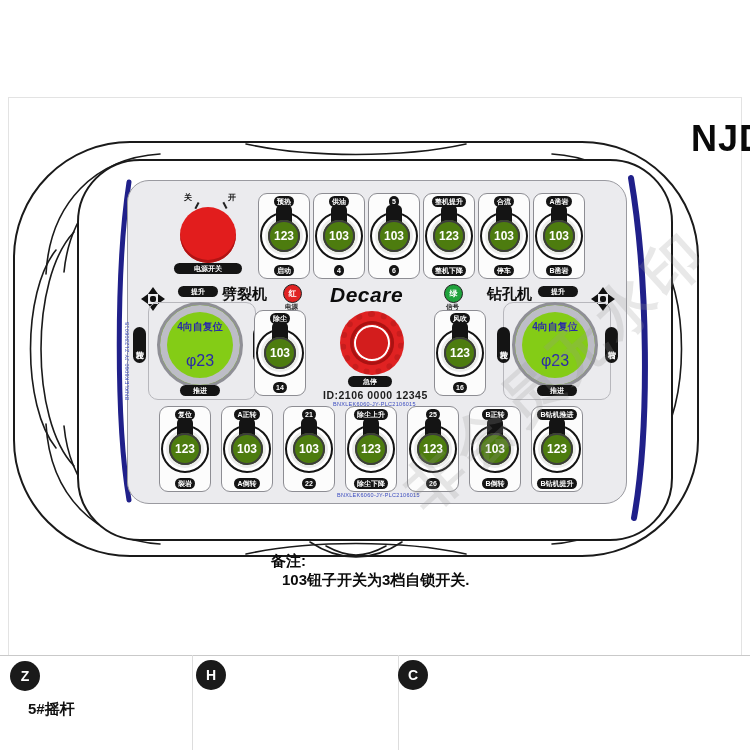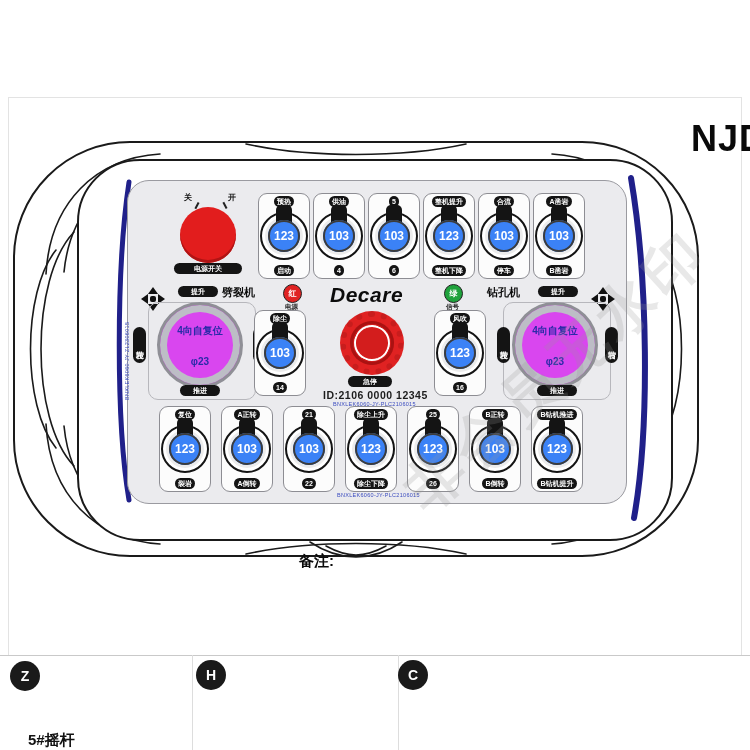--- a/index.html
+++ b/index.html
@@ -29,32 +29,32 @@
   .trow{position:absolute;display:flex;}
   .tcard{box-sizing:border-box;width:52px;height:86px;background:#fcfcfc;border:1.5px solid #8d8d93;
          border-radius:9px;display:flex;flex-direction:column;align-items:center;
          justify-content:space-between;padding:2px 1px;}
   .tcard .pill{max-width:48px;overflow:hidden;padding:0 3px;}
   .tswitch{position:relative;width:44px;height:44px;border-radius:50%;border:2.5px solid #141414;
            background:#ececec;box-shadow:inset 0 0 0 3px #ffffff;}
   .tswitch .lever{position:absolute;left:50%;top:-9px;transform:translateX(-50%);
                   width:16px;height:24px;background:#141414;border-radius:5px;}
   .tswitch .knob{position:absolute;left:50%;top:50%;transform:translate(-50%,-50%);
-                 width:32px;height:32px;border-radius:50%;background:#3b82f6;color:#fff;
+                 width:32px;height:32px;border-radius:50%;background:#4d7c0f;color:#fff;
                  display:flex;align-items:center;justify-content:center;
                  font-size:12px;font-weight:bold;box-shadow:inset 0 0 0 2px #3c3c3c;}
 
   
   .jbox{border:1px solid #b7b7bc;border-radius:10px;background:transparent;}
   .joystick{box-sizing:border-box;width:86px;height:86px;border-radius:50%;
-            border:3px solid #8f8f96;background:#d946ef;box-shadow:inset 0 0 0 7px #bdbdc6;
+            border:3px solid #8f8f96;background:#84cc16;box-shadow:inset 0 0 0 7px #bdbdc6;
             display:flex;flex-direction:column;align-items:center;justify-content:center;text-align:center;}
   .joystick .jl1{color:#2a2aa8;font-weight:bold;font-size:10px;}
-  .joystick .jl2{color:#2a2aa8;font-weight:bold;font-size:10px;margin-top:18px;}
-  .grp-title{font-size:11px;font-weight:bold;color:#0d0d0d;}
+  .joystick .jl2{color:#2a2aa8;font-weight:normal;font-size:16px;margin-top:18px;}
+  .grp-title{font-size:15px;font-weight:bold;color:#0d0d0d;}
 
   
   .dpad{width:22px;height:22px;}
   .dpad i{position:absolute;width:0;height:0;border:5px solid transparent;}
   .dpad .up{left:6px;top:-1px;border-bottom:7px solid #111;border-top:none;}
   .dpad .dn{left:6px;bottom:-1px;border-top:7px solid #111;border-bottom:none;}
   .dpad .lf{top:6px;left:-1px;border-right:7px solid #111;border-left:none;}
   .dpad .rt{top:6px;right:-1px;border-left:7px solid #111;border-right:none;}
   .dpad .ct{position:absolute;left:8px;top:8px;width:6px;height:6px;background:#111;border-radius:2px;}
 
@@ -71,35 +71,35 @@
   .ind{width:17px;height:17px;border-radius:50%;display:flex;align-items:center;justify-content:center;
        color:#fff;font-size:8px;font-weight:bold;border:1.5px solid #222;}
   .ind-lbl{font-size:6.5px;font-weight:bold;color:#222;text-align:center;}
 
   .logo{font-size:21px;font-weight:800;font-style:italic;letter-spacing:0.5px;color:#0c0c0c;text-align:center;}
   .id-text{font-size:10.5px;font-weight:bold;color:#1c1c1c;letter-spacing:0.5px;}
   .mcode{font-size:5.5px;color:#3a4bbf;letter-spacing:0.3px;}
   .mcode-v{transform:rotate(-90deg);transform-origin:left top;}
 
   
-  .notes{left:288px;top:551px;font-weight:bold;font-size:15px;line-height:19px;color:#0c0c0c;}
+  .notes{left:260px;top:551px;font-weight:bold;font-size:15px;line-height:19px;color:#0c0c0c;}
   .notes .n-title{margin-left:11px;}
   .notes .n2{margin-left:22px;}
 
   
   .watermark{left:360px;top:320px;width:420px;transform:rotate(-42deg);
              font-size:58px;font-weight:bold;color:rgba(150,150,150,0.22);letter-spacing:6px;
              pointer-events:none;}
 
   
   .footer{left:0;top:655px;width:750px;height:95px;border-top:1px solid #c9c9c9;background:#fff;}
   .fdiv{top:655px;width:1px;height:95px;background:#ddd;}
   .fcircle{width:30px;height:30px;border-radius:50%;background:#1a1a1a;color:#fff;
            display:flex;align-items:center;justify-content:center;font-size:14px;font-weight:bold;}
-  .flabel{font-size:15px;font-weight:bold;color:#111;margin-top:31px;}
+  .flabel{font-size:15px;font-weight:bold;color:#111;}
 </style>
 </head>
 <body>
 
 <div class="page">
 
   <div class="abs content-frame"></div>
 
   <div class="abs brand-top">NJD</div>
 
@@ -317,20 +317,21 @@
       </div>
       <div class="pill pill-bottom">B钻机提升</div>
     </div>
     </div>
   <div class="abs mcode" style="left:337px;top:492px;">BNXLEK6060-JY-PLC2106015</div>
 
   <div class="abs watermark">非会员无水印</div>
 
   <div class="abs notes">
     <div class="n-title">备注:</div>
+    <div class="n2">103钮子开关为3档自锁开关.</div>
   </div>
 
   <div class="abs footer"></div>
   <div class="abs fdiv" style="left:192px;"></div>
   <div class="abs fdiv" style="left:398px;"></div>
   <div class="abs fcircle" style="left:10px;top:661px;">Z</div>
   <div class="abs fcircle" style="left:196px;top:660px;">H</div>
   <div class="abs fcircle" style="left:398px;top:660px;">C</div>
   <div class="abs flabel" style="left:28px;top:700px;">5#摇杆</div>
 

